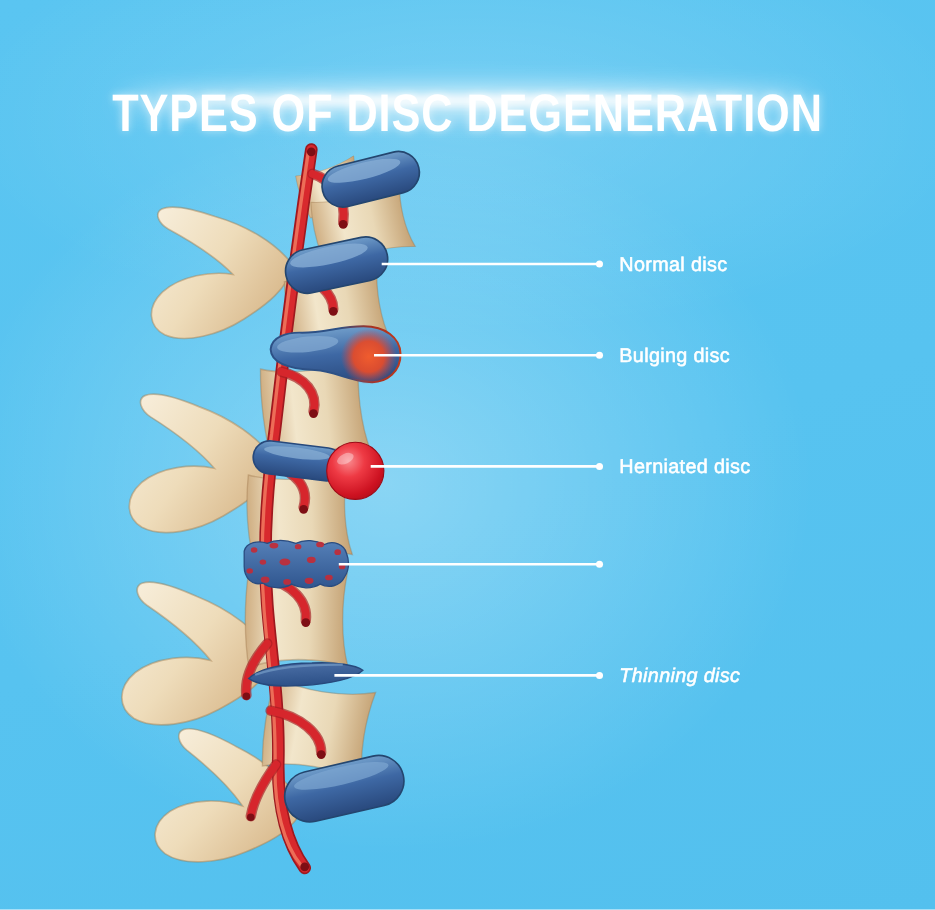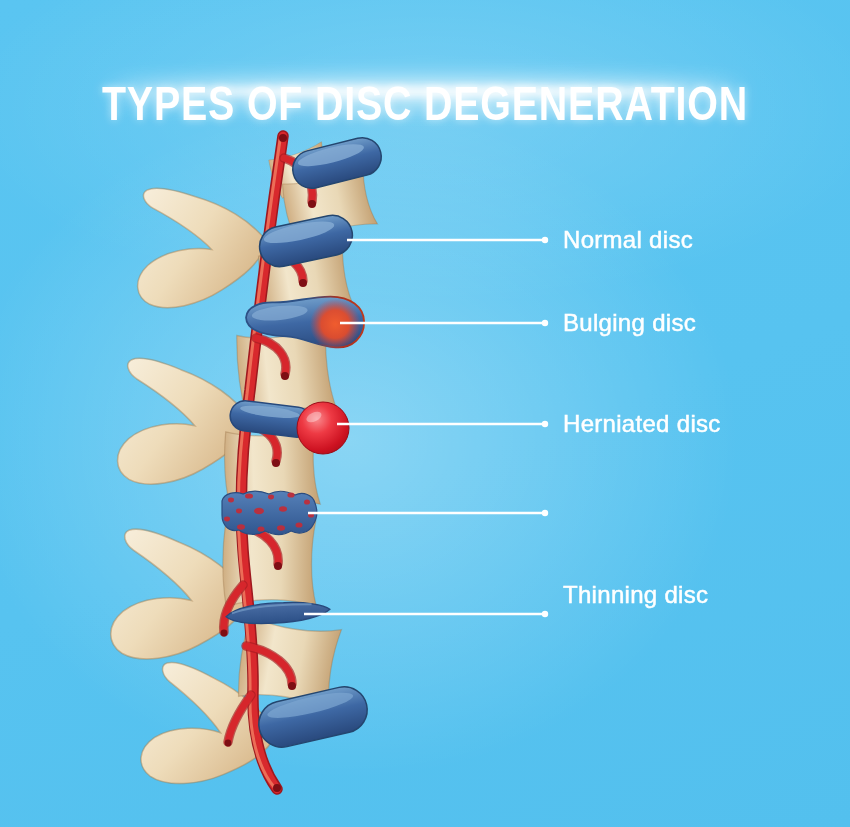--- a/index.html
+++ b/index.html
@@ -22,28 +22,28 @@
   .page-title{
     position:absolute;left:0;top:44px;width:850px;text-align:center;
     color:#ffffff;font-size:48px;font-weight:bold;letter-spacing:1px;
     transform:scale(.82,1);transform-origin:center;
     text-shadow:0 0 9px rgba(255,255,255,.55);
     white-space:nowrap;
   }
   .spine-svg{position:absolute;left:0;top:0;}
   .disc-label{
     position:absolute;left:563px;height:30px;line-height:30px;
-    color:#ffffff;font-size:24px;letter-spacing:.3px;white-space:nowrap;
+    color:#ffffff;font-size:18px;letter-spacing:.3px;white-space:nowrap;
     -webkit-text-stroke:.5px #ffffff;
   }
   .lbl-0{top:225px;}
   .lbl-1{top:308px;}
   .lbl-2{top:409px;}
   .lbl-3{top:498px;}
-  .lbl-4{top:580px;}
+  .lbl-4{top:599px;font-style:italic;}
 </style>
 </head>
 <body>
 
 <div class="stage">
 
   <div class="title-glow"></div>
   <div class="title-glow-core"></div>
   <h1 class="page-title">TYPES OF DISC DEGENERATION</h1>
 

